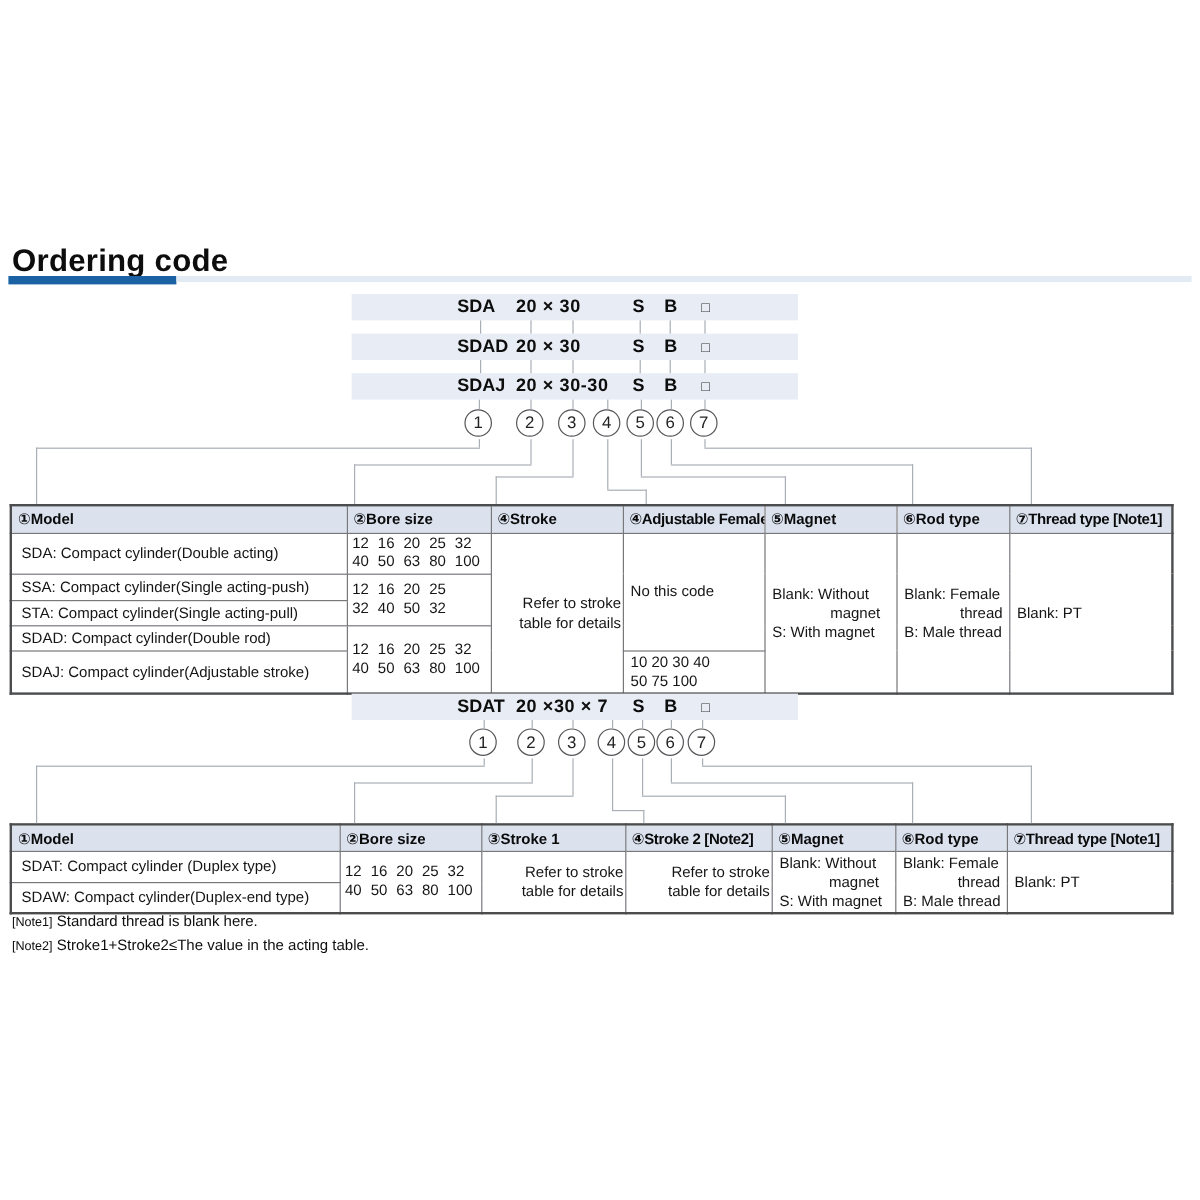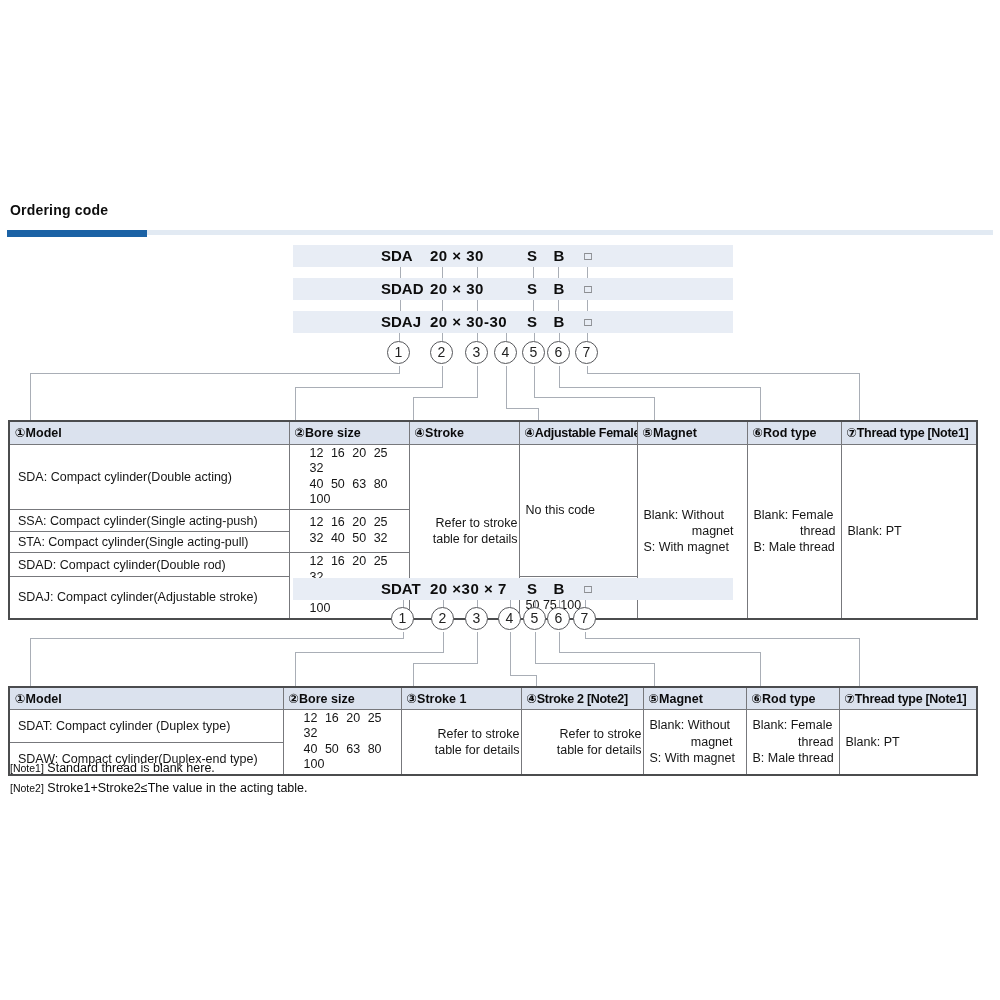--- a/index.html
+++ b/index.html
@@ -1,25 +1,25 @@
 <!DOCTYPE html>
 <html><head>
 <meta charset="utf-8">
 <style>
   html,body{margin:0;padding:0;background:#fff;}
   #page{position:relative;width:1000px;height:1000px;background:#ffffff;overflow:hidden;
         font-family:"Liberation Sans","DejaVu Sans",sans-serif;color:#111;}
 
   
-  #title{position:absolute;left:10px;top:202px;font-size:14px;font-weight:bold;color:#0d0d0d;letter-spacing:.2px;}
+  #title{position:absolute;left:10px;top:202px;font-size:26px;font-weight:bold;color:#0d0d0d;letter-spacing:.2px;}
   #rule-dark{position:absolute;left:7px;top:230px;width:140px;height:7px;background:#1b62a5;}
   #rule-light{position:absolute;left:147px;top:230px;width:846px;height:5px;background:#e2eaf3;}
 
   
-  .code-bar{position:absolute;left:293px;width:440px;height:22px;background:#e8edf5;
+  .code-bar{position:absolute;left:293px;width:372px;height:22px;background:#e8edf5;
             font-size:15px;font-weight:bold;line-height:22px;color:#0d0d0d;}
   .code-bar span{position:absolute;top:0;height:22px;}
   .f-model{left:88px;}
   .f-size{left:137px;letter-spacing:.5px;}
   .f-s{left:228px;width:22px;text-align:center;}
   .f-b{left:255px;width:22px;text-align:center;}
   .f-box{left:284px;width:22px;text-align:center;font-size:12px;font-weight:normal;color:#333;}
 
   
   .callout{position:absolute;width:21px;height:21px;border:1.5px solid #55565a;border-radius:50%;
@@ -32,21 +32,21 @@
 
   
   table.otable{position:absolute;left:8px;border-collapse:collapse;table-layout:fixed;
                width:968px;font-size:12.5px;color:#151515;}
   table.otable th,table.otable td{border:1px solid #77787c;overflow:hidden;}
   table.otable{border:2px solid #4b4c4e;}
   table.otable th{background:#dbe2ee;text-align:left;padding:0 0 0 5px;font-size:12.5px;
                   font-weight:bold;color:#0b0b0c;white-space:nowrap;}
   th.condensed{font-size:11.5px;letter-spacing:-.3px;}
   td.model{padding-left:8px;}
-  td.bore{padding-left:20px;line-height:1.25;white-space:pre-line;word-spacing:4px;}
+  td.bore{padding-left:4px;line-height:1.25;white-space:pre-line;word-spacing:4px;}
   td.center{text-align:right;line-height:1.3;white-space:pre-line;}
   td.plain{padding-left:6px;line-height:1.3;white-space:pre-line;}
   .l-left{display:block;padding-left:5px;line-height:1.3;}
   .l-right{display:block;text-align:right;line-height:1.3;}
   .pr12{padding-right:12px;}
   .pr4{padding-right:4px;}
 
   
   .note{position:absolute;left:10px;font-size:12.5px;color:#0d0d0d;}
   .note .nlabel{font-size:10.5px;}

